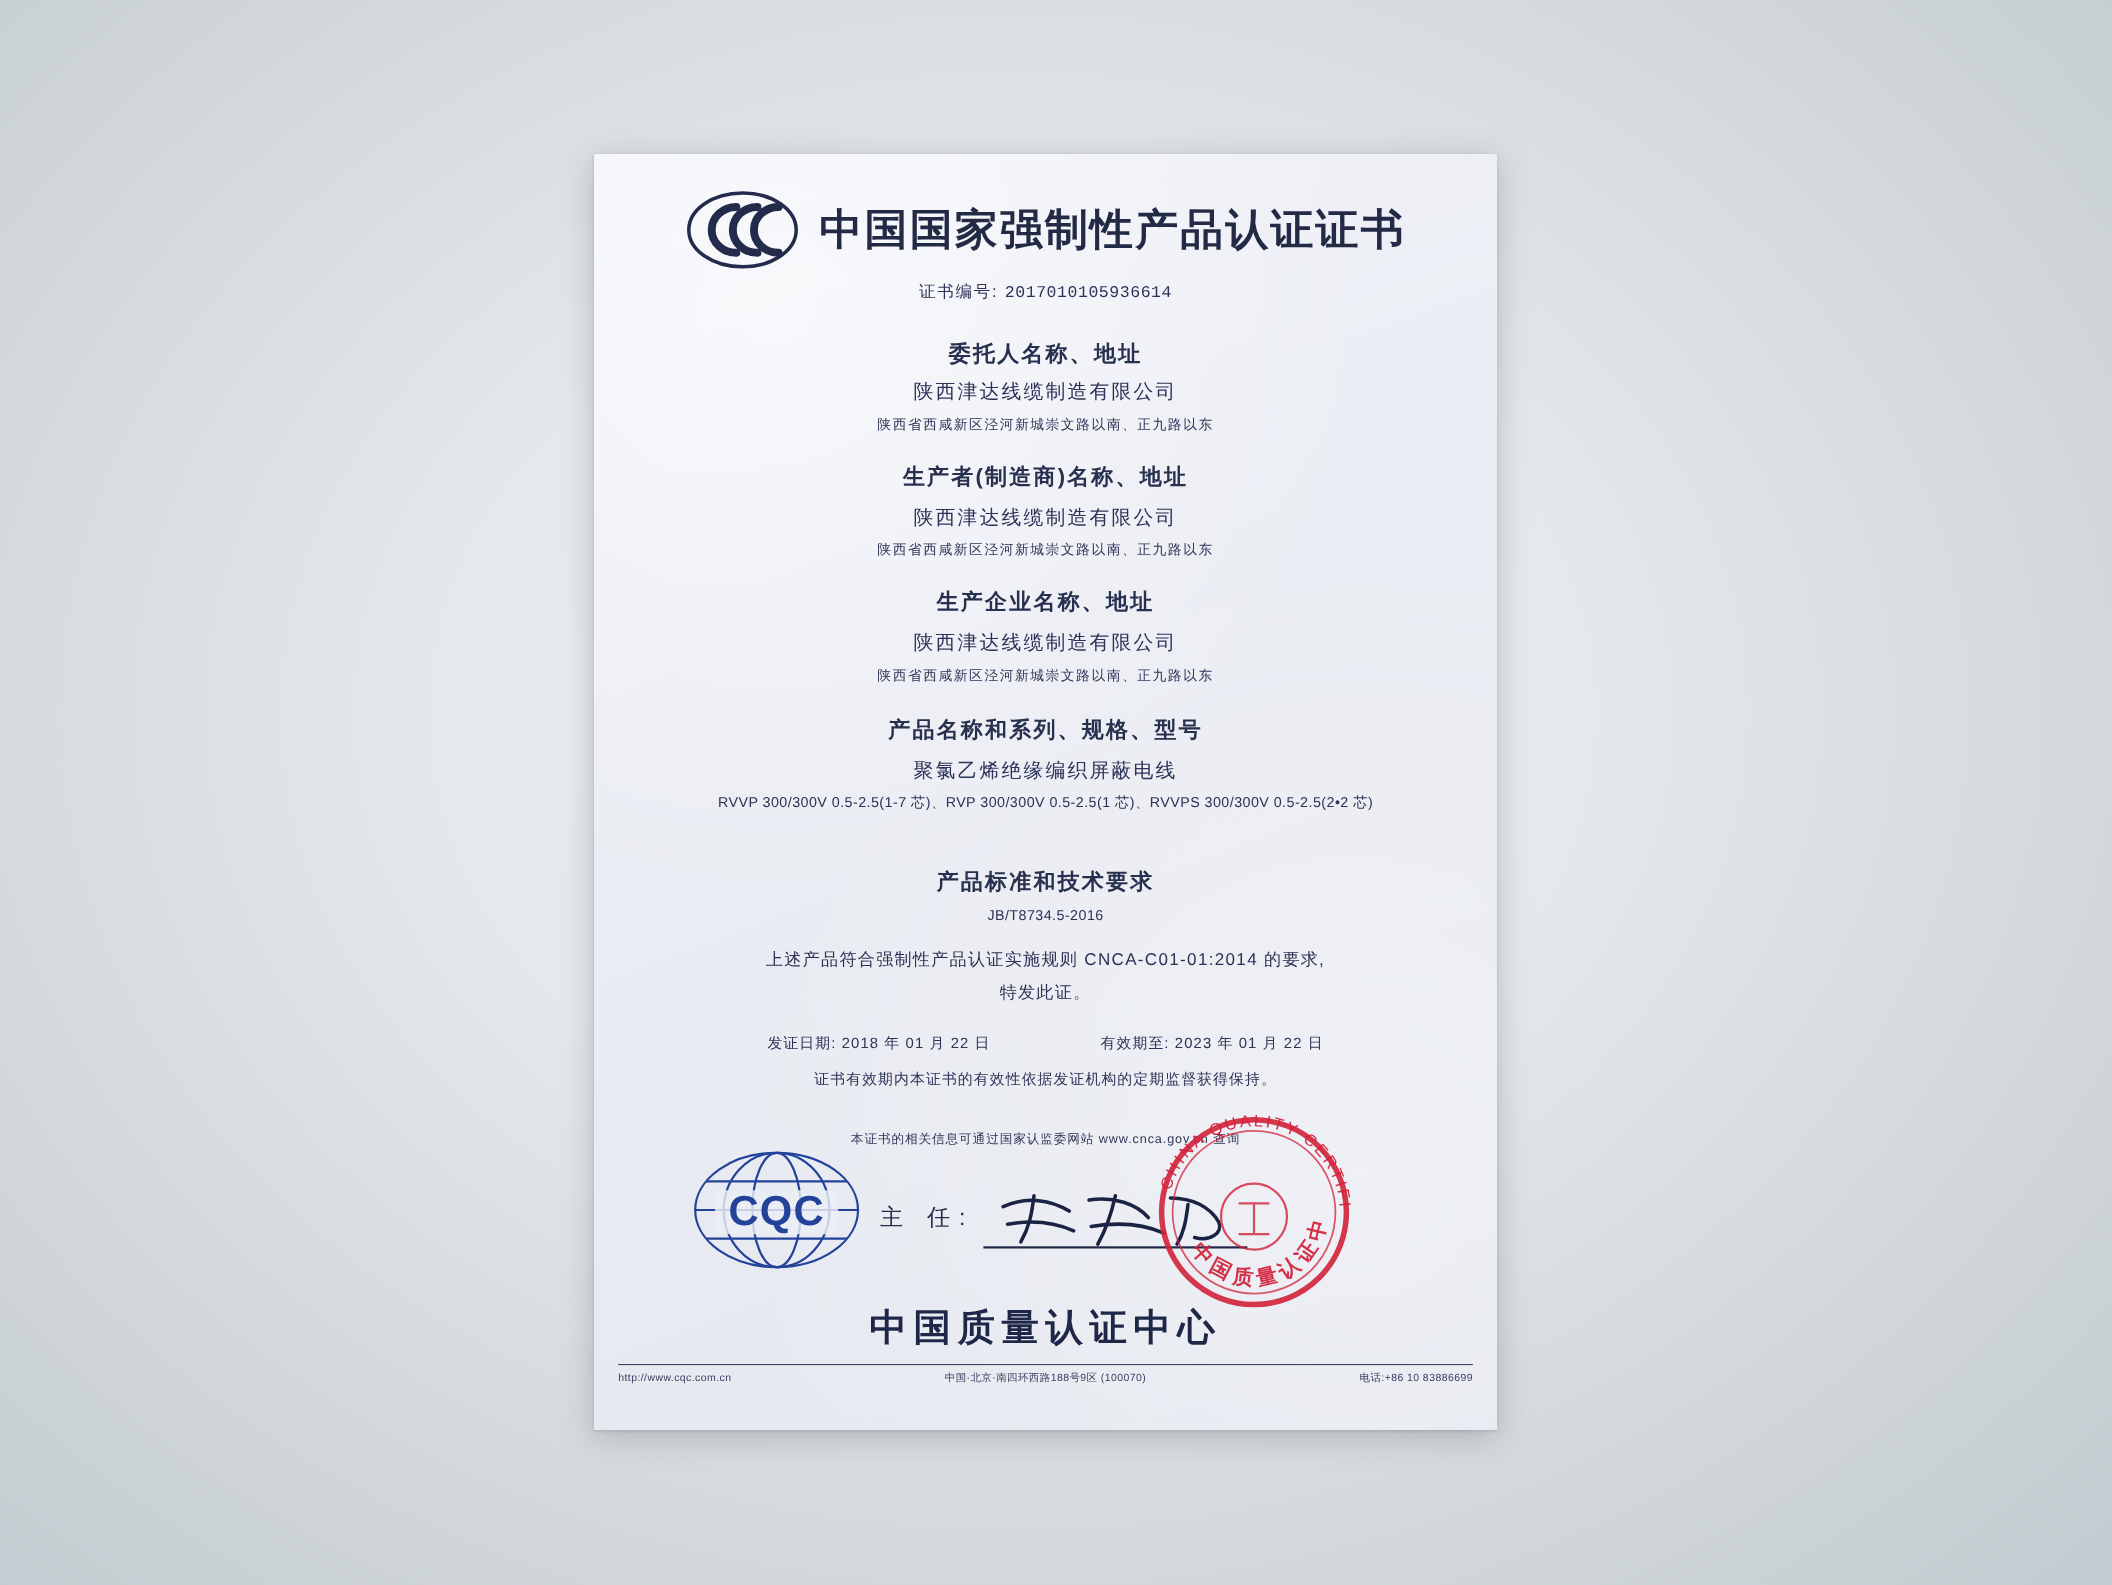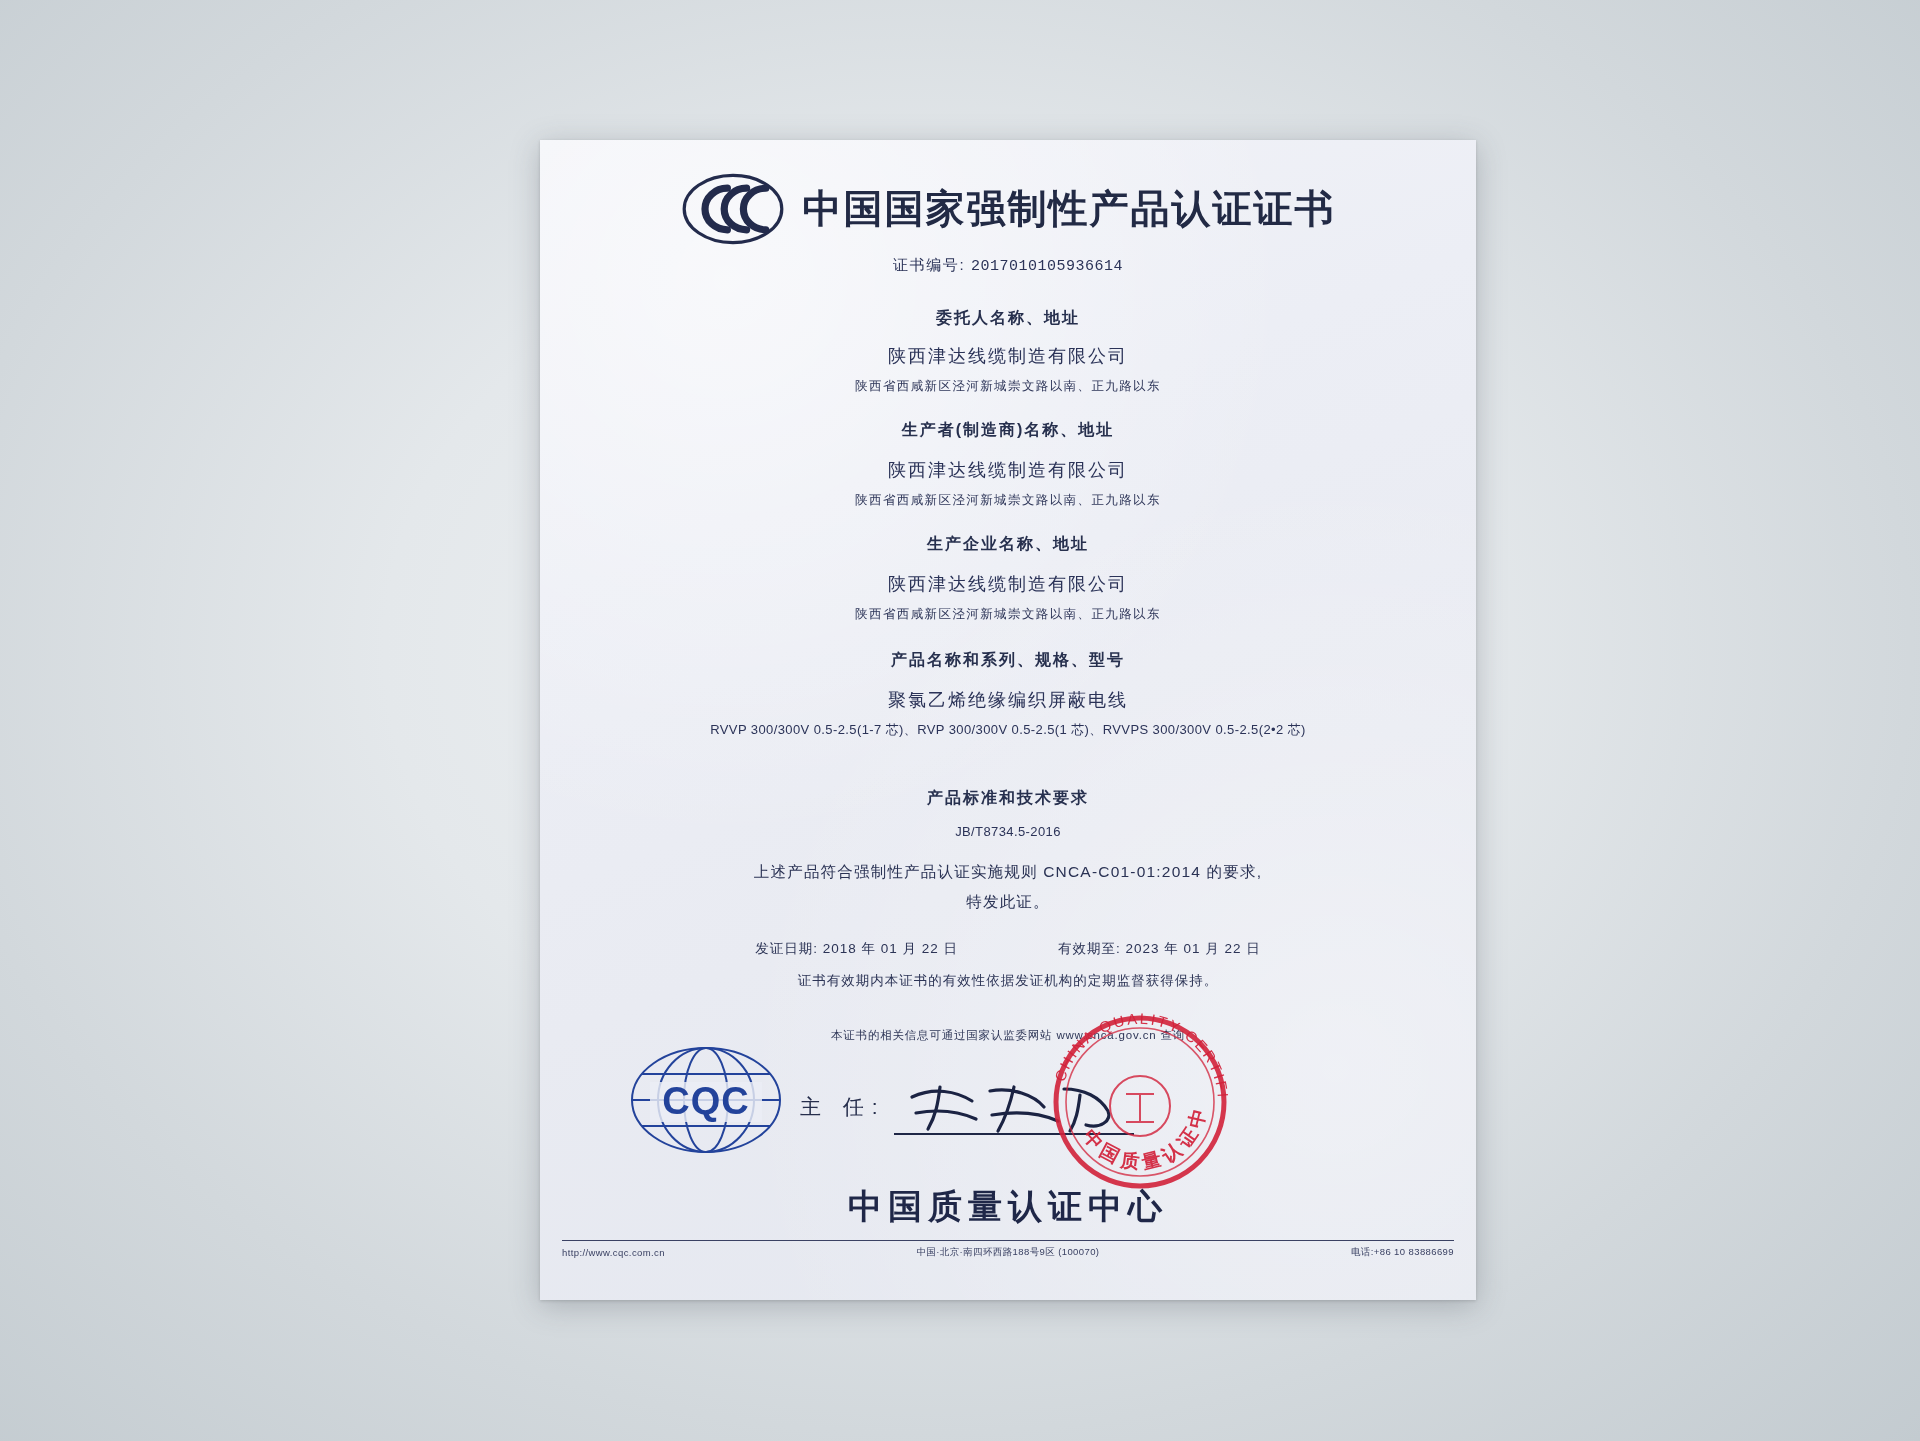--- a/index.html
+++ b/index.html
@@ -13,21 +13,21 @@
   }
   body {
     background: radial-gradient(ellipse at 48% 45%, #eef1f3 0%, #e4e8eb 38%, #d2d8dc 70%, #c3cbd0 100%);
     position: relative;
   }
   
   #certificate {
     position: absolute;
     left: 540px;
     top: 140px;
-    width: 936px;
+    width: 821px;
     height: 1160px;
     background: linear-gradient(160deg, #f2f3f8 0%, #eceef5 30%, #e9ebf2 60%, #e4e7ef 100%);
     box-shadow: 0 6px 28px rgba(60,70,80,0.28), 0 1px 3px rgba(0,0,0,0.15);
     overflow: hidden;
   }
   #certificate::before {
     
     content: "";
     position: absolute;
     inset: 0;
@@ -63,21 +63,21 @@
   .center-line {
     position: absolute;
     left: 40px;
     right: 40px;
     text-align: center;
     color: #2d3455;
   }
   .label-bold {
     font-family: "Liberation Sans", sans-serif;
     font-weight: bold;
-    font-size: 16px;
+    font-size: 20px;
     letter-spacing: 2px;
     color: #27304e;
   }
   .value-han {
     font-family: "Liberation Sans", sans-serif;
     font-size: 18px;
     letter-spacing: 2px;
     color: #2b3358;
   }
   .value-small {

